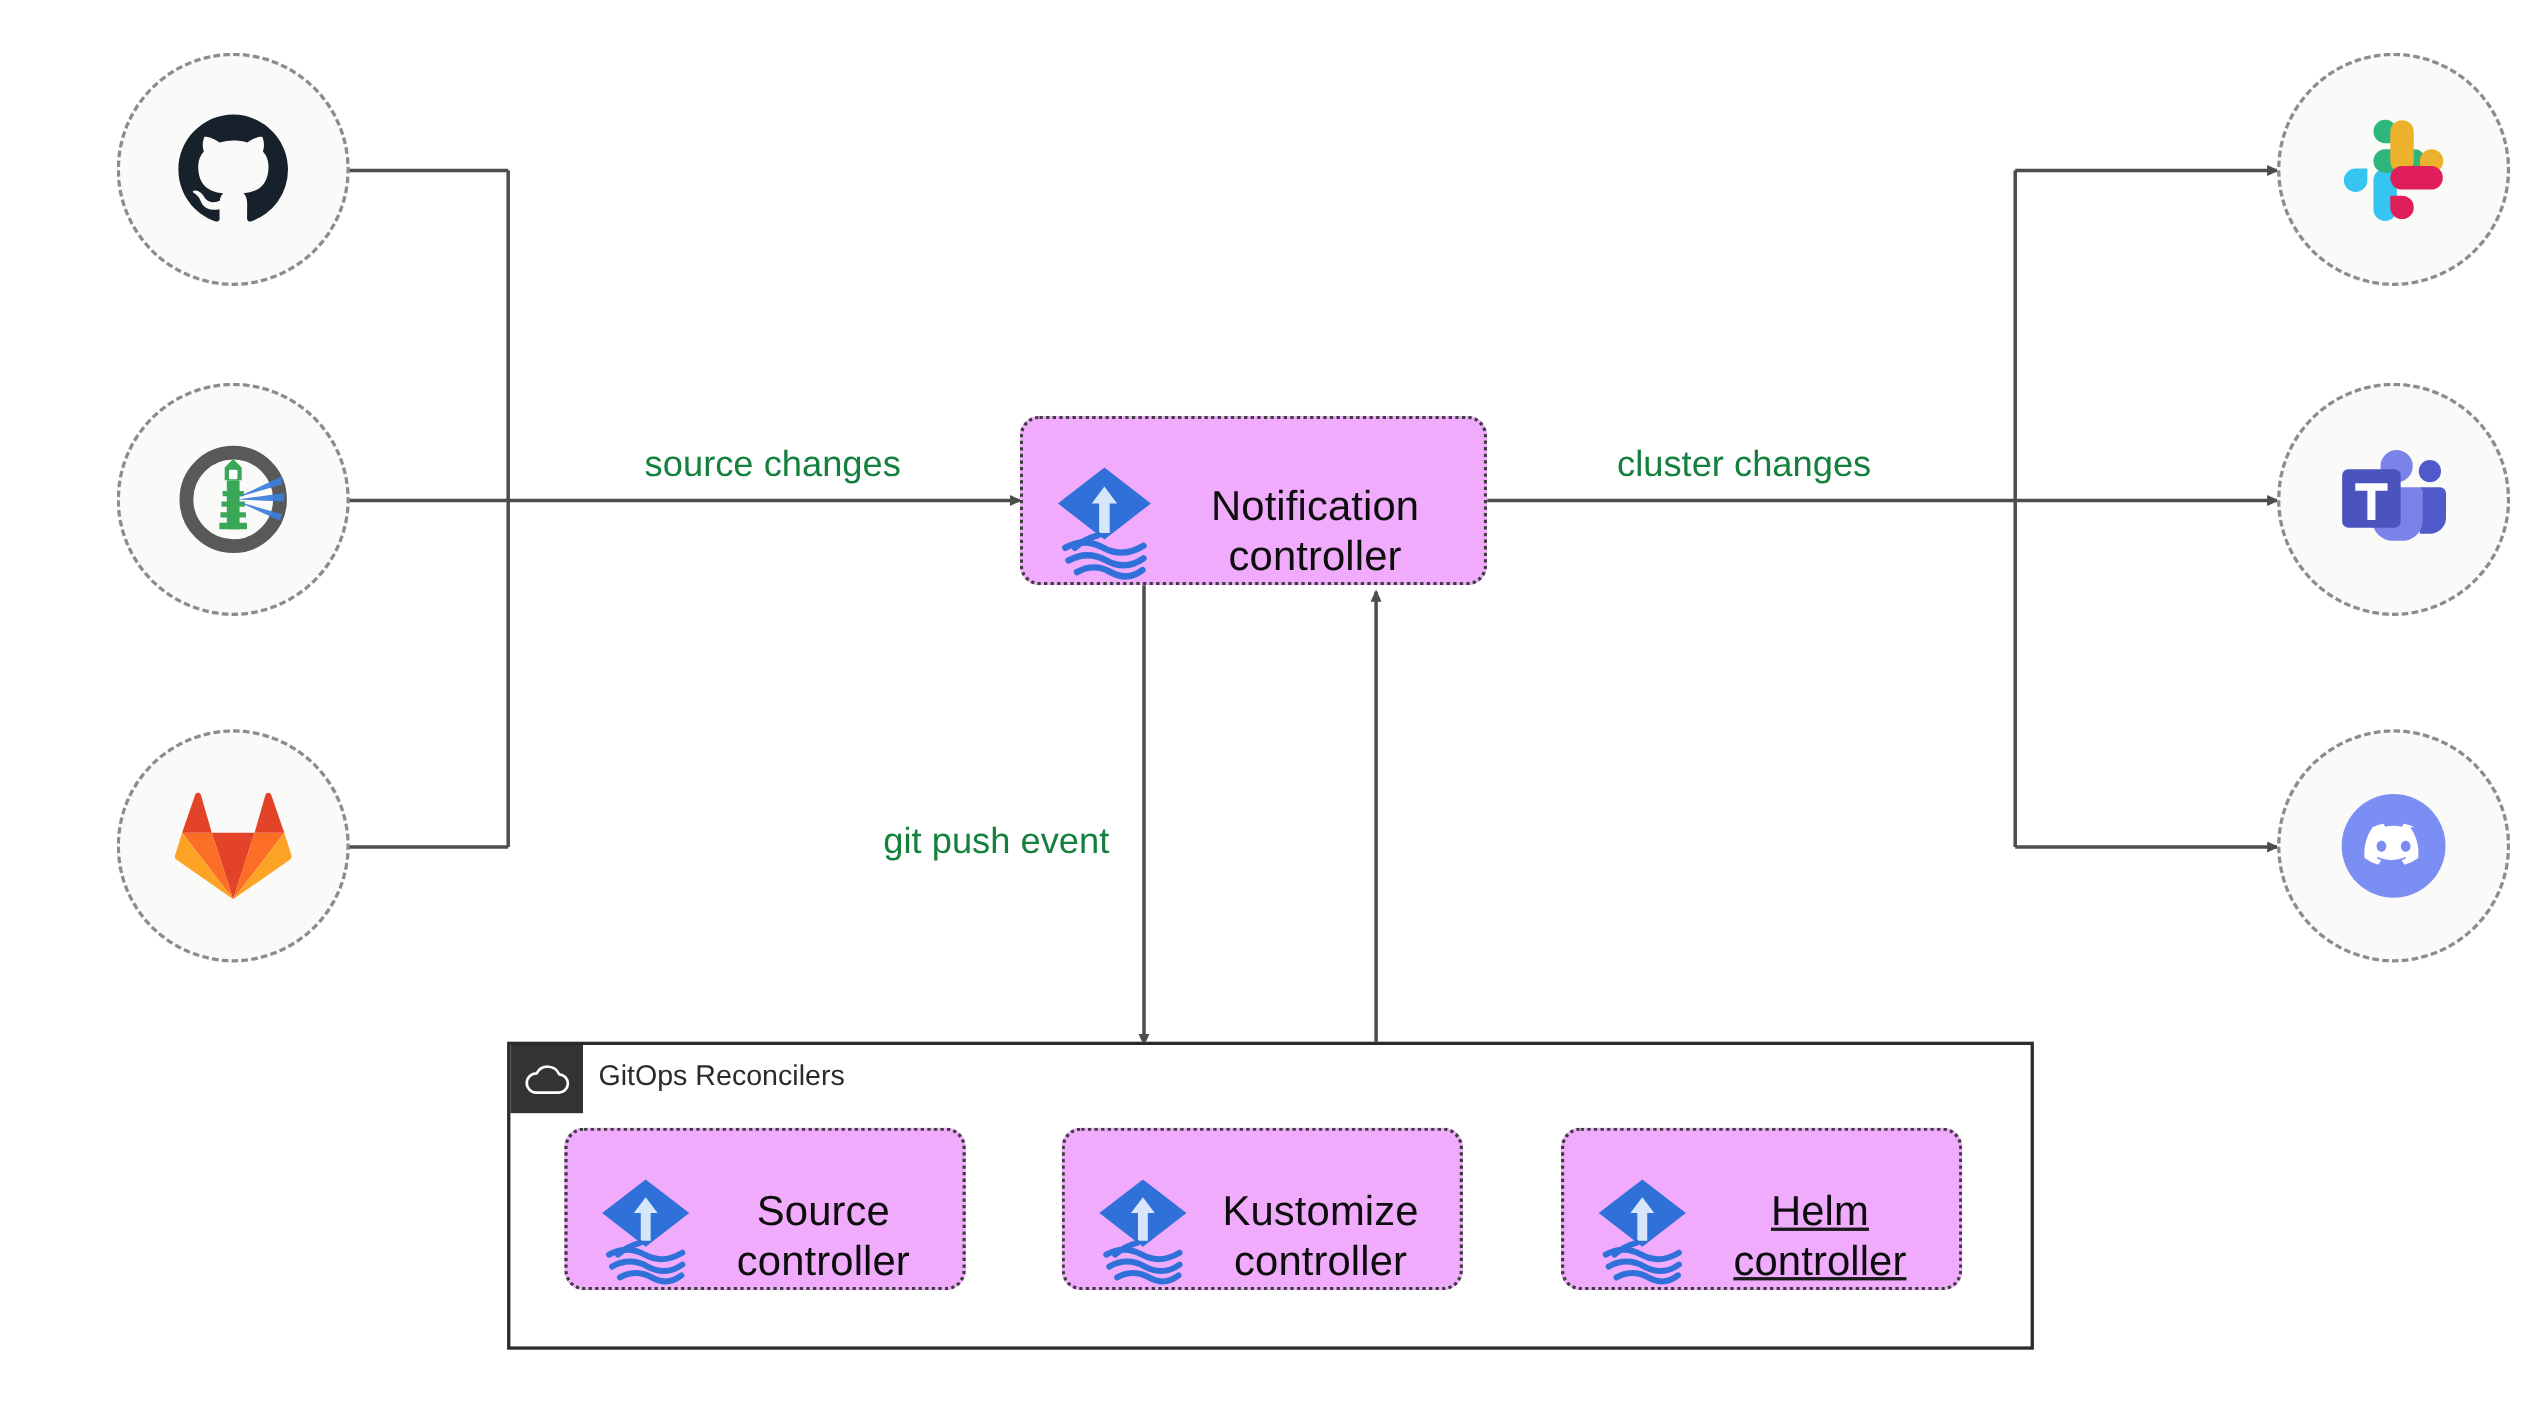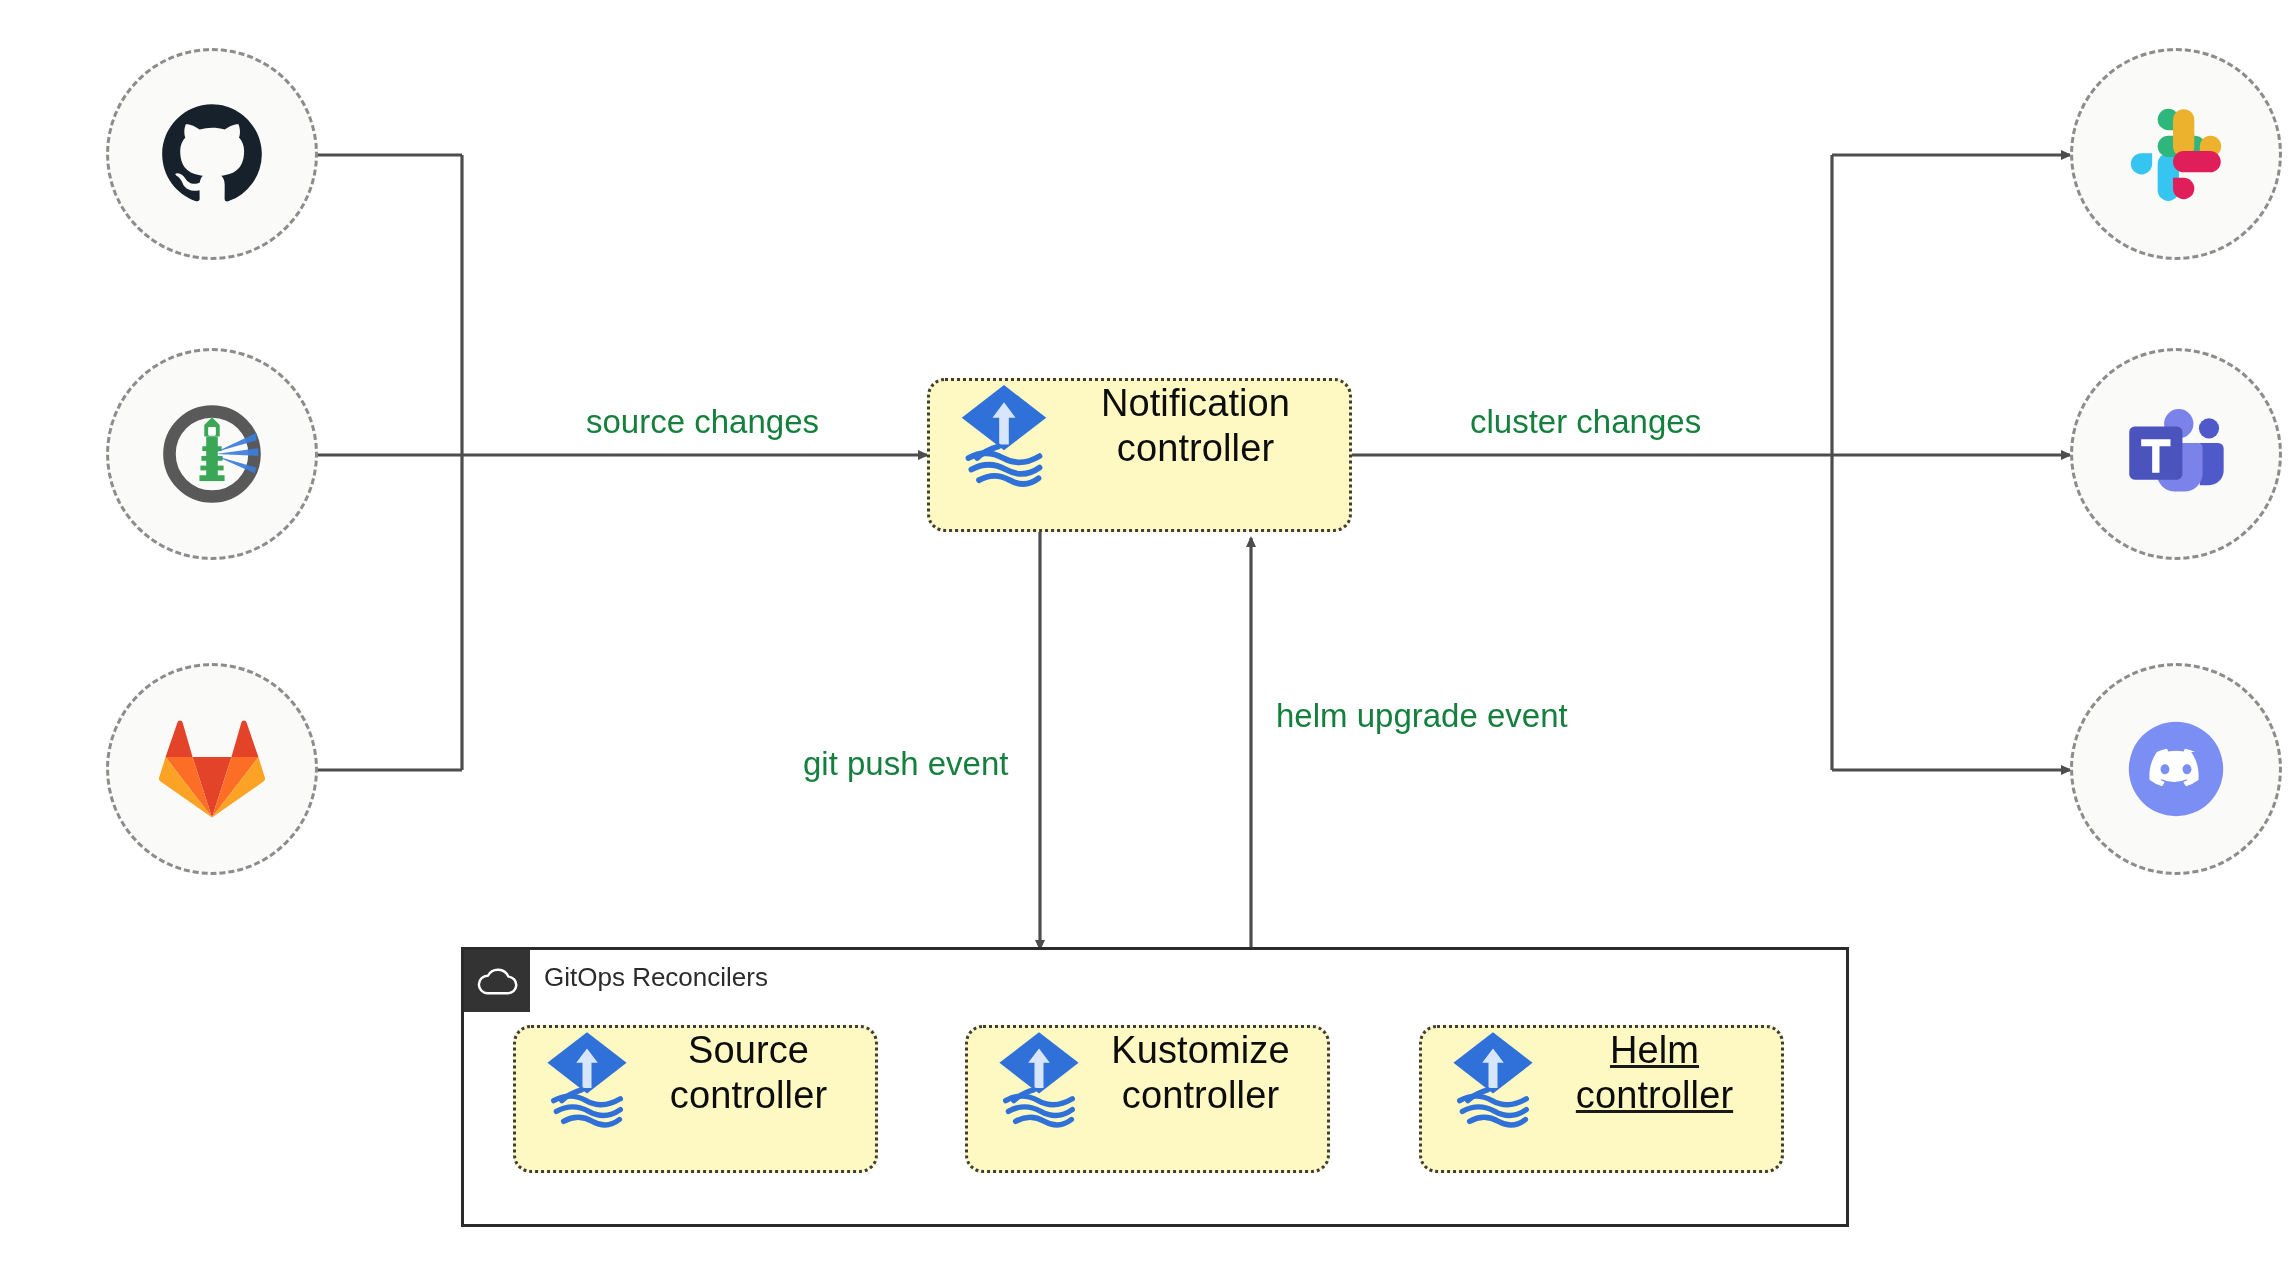--- a/index.html
+++ b/index.html
@@ -37,27 +37,27 @@
     background: #fafaf8;
     box-sizing: border-box;
     display: flex;
     align-items: center;
     justify-content: center;
   }
   .node-circle > svg { display: block; }
   
   .ctrl-box {
     position: absolute;
-    background: #fef9c3;
+    background: #f0abfc;
     border: 3px dotted #3d3d3d;
     border-radius: 18px;
     box-sizing: border-box;
     display: flex;
     flex-direction: row;
-    align-items: flex-start;
+    align-items: flex-end;
     justify-content: flex-start;
   }
   .ctrl-icon {
     flex: 0 0 auto;
     margin-left: 26px;
     margin-right: 8px;
     display: block;
   }
   .ctrl-label {
     flex: 1 1 auto;
@@ -277,15 +277,14 @@
         <path d="M44 68 q-14 4 -22 12"></path>
       </g>
     </svg>
     <div class="ctrl-label">Helm
 controller</div>
   </div>
 
   <div class="edge-label" style="left:576px; top:402px;">source changes</div>
   <div class="edge-label" style="left:1460px; top:402px;">cluster changes</div>
   <div class="edge-label" style="left:793px; top:696px;margin-top:48px;">git push event</div>
-  <div class="edge-label" style="left:1266px; top:696px;">helm upgrade event</div>
 
 </div>
 
 </body></html>

